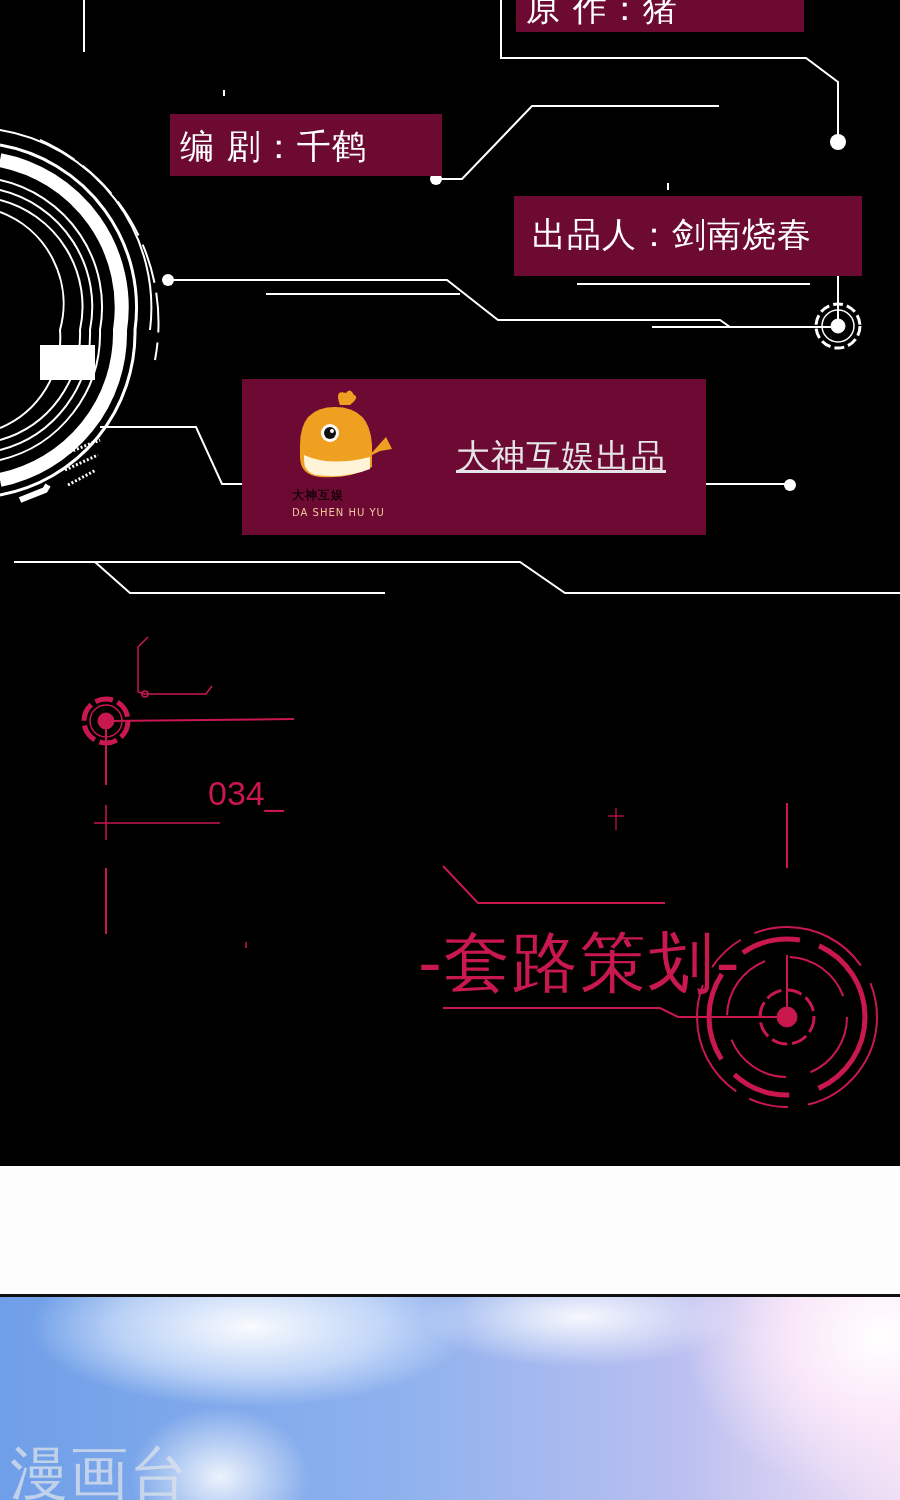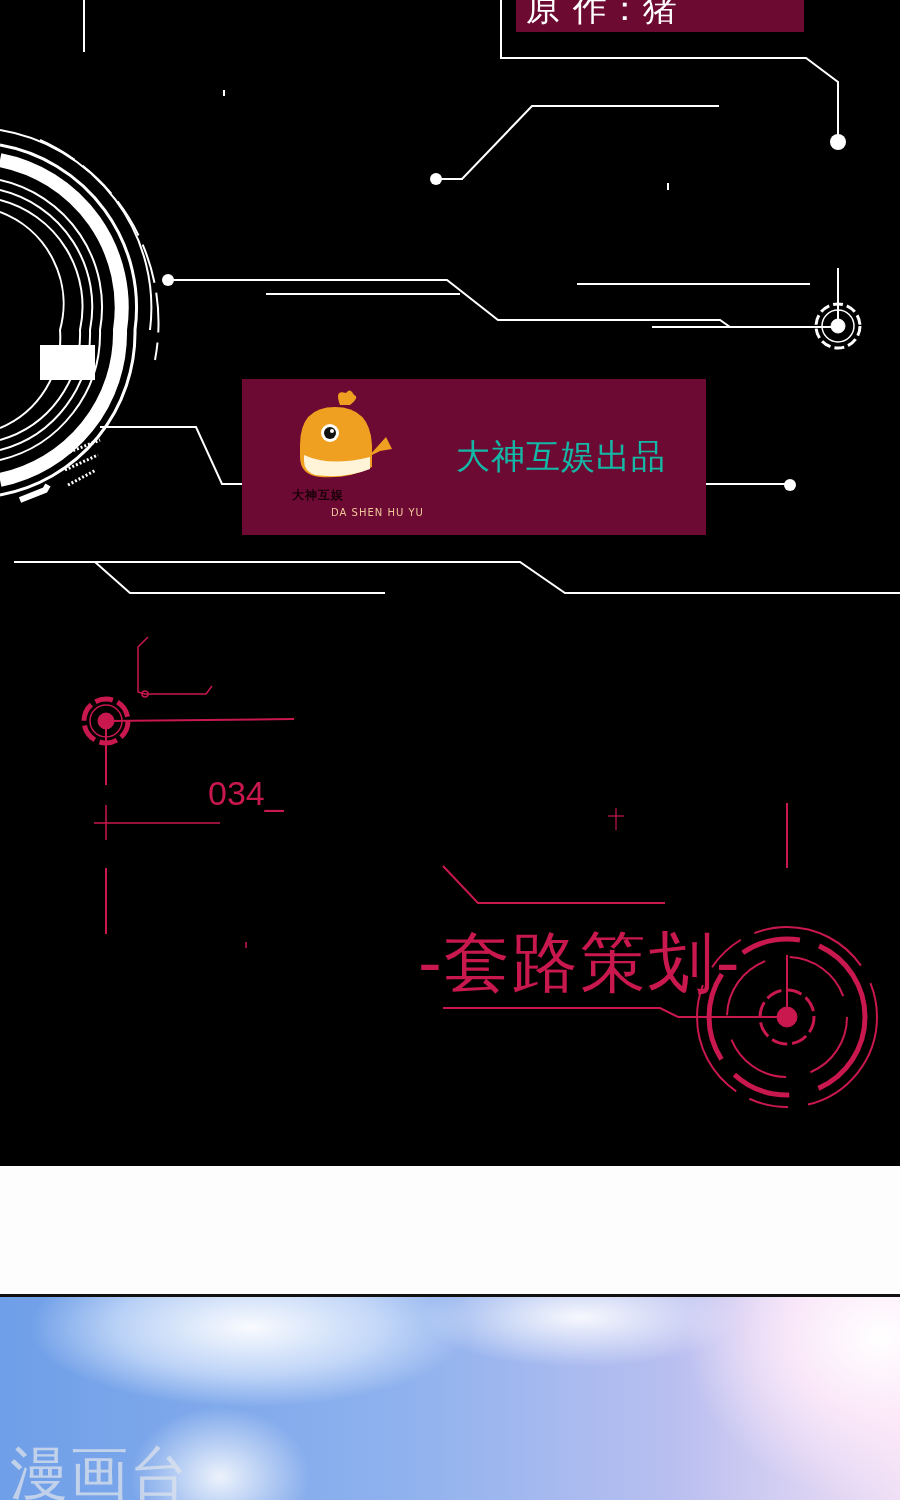--- a/index.html
+++ b/index.html
@@ -10,23 +10,23 @@
     background:
       radial-gradient(ellipse 260px 220px at 880px 40px, rgba(255,255,255,1) 0%, rgba(255,235,250,0.85) 35%, rgba(240,200,235,0.0) 75%),
       radial-gradient(ellipse 220px 80px at 250px 30px, rgba(255,255,255,0.95) 0%, rgba(230,240,255,0.6) 60%, rgba(0,0,0,0) 100%),
       radial-gradient(ellipse 160px 50px at 580px 20px, rgba(255,255,255,0.9) 0%, rgba(0,0,0,0) 100%),
       radial-gradient(ellipse 90px 70px at 220px 180px, rgba(255,255,255,0.85) 0%, rgba(0,0,0,0) 100%),
       linear-gradient(90deg, #6f9fe8 0%, #8fb2ee 45%, #b9bff0 75%, #f0dff5 100%); }
   .svg-layer { position:absolute; left:0; top:0; }
   .label-box { position:absolute; background:#6d0a32; color:#fff; font-size:34px; letter-spacing:1px; white-space:nowrap; }
   .label-box span { position:absolute; }
   .brand-box { position:absolute; left:242px; top:379px; width:464px; height:156px; background:#6c0a33; }
-  .brand-text { position:absolute; left:214px; top:55px; color:#14b8a6; font-size:34px; letter-spacing:1px; white-space:nowrap; }
+  .brand-text { position:absolute; left:214px; top:55px; color:#e5e5e5; font-size:34px; letter-spacing:1px; white-space:nowrap;text-decoration:underline; }
   .brand-cn { position:absolute; left:50px; top:108px; font-size:12px; font-weight:bold; color:#1a0008; letter-spacing:1px; }
-  .brand-en { position:absolute; left:50px; top:128px; font-size:10px; color:#f0c79a; letter-spacing:1px;margin-left:39px; }
+  .brand-en { position:absolute; left:50px; top:128px; font-size:10px; color:#f0c79a; letter-spacing:1px; }
   .hud-num { position:absolute; left:208px; top:774px; font-family:Liberation Sans, sans-serif; font-size:34px; color:#c8184e; }
   .hud-title { position:absolute; left:418px; top:918px; font-size:66px; color:#c8184e; letter-spacing:2px; white-space:nowrap; }
   .watermark { position:absolute; left:10px; top:1432px; font-size:58px; color:rgba(220,225,235,0.75); letter-spacing:2px; }
 </style>
 </head>
 <body>
 
 <div class="panel-dark">
   <svg class="svg-layer" width="900" height="1166">
 
@@ -98,21 +98,27 @@
       <circle cx="787" cy="1017" r="27" stroke-width="3" stroke-dasharray="16 5"></circle>
       <circle cx="787" cy="1017" r="10" fill="#c8184e"></circle>
       <line x1="787" y1="955" x2="787" y2="1017" stroke-width="2"></line>
     </g>
   </svg>
 
   <div class="label-box" style="left:516px; top:-18px; width:288px; height:50px;">
     <span style="left:10px; top:4px;">原    作：猪</span>
   </div>
 
+  <div class="label-box" style="left:170px; top:114px; width:272px; height:62px;">
+    <span style="left:10px; top:10px;">编     剧：千鹤</span>
+  </div>
 
+  <div class="label-box" style="left:514px; top:196px; width:348px; height:80px;">
+    <span style="left:18px; top:16px;">出品人：剑南烧春</span>
+  </div>
 
   <div class="brand-box">
     <svg width="110" height="100" style="position:absolute; left:48px; top:8px;">
       <path d="M50 18 Q44 2 56 6 Q60 0 64 8 Q70 10 60 18 Z" fill="#f0a020"></path>
       <path d="M10 58 Q10 20 45 20 Q80 20 82 58 L82 80 Q60 92 30 90 Q10 88 10 70 Z" fill="#f0a020"></path>
       <path d="M14 68 Q40 80 80 70 L80 82 Q55 92 25 88 Q14 84 14 74 Z" fill="#fff3d8"></path>
       <path d="M78 70 L96 50 L102 62 L90 64 Z" fill="#f0a020"></path>
       <circle cx="40" cy="46" r="9" fill="#fff"></circle>
       <circle cx="40" cy="46" r="6" fill="#111"></circle>
       <circle cx="42" cy="44" r="2" fill="#fff"></circle>

